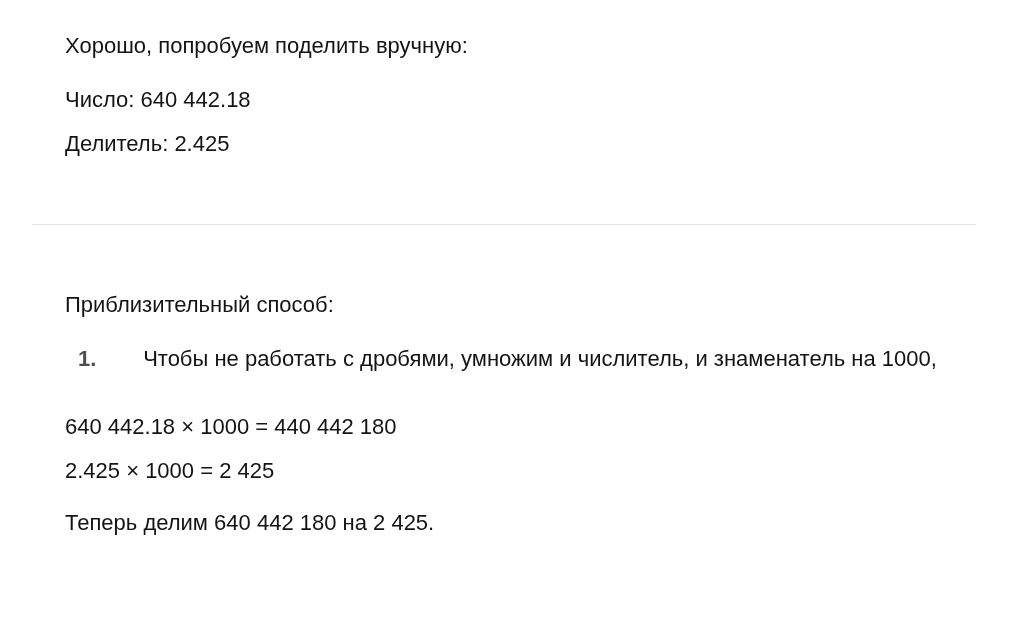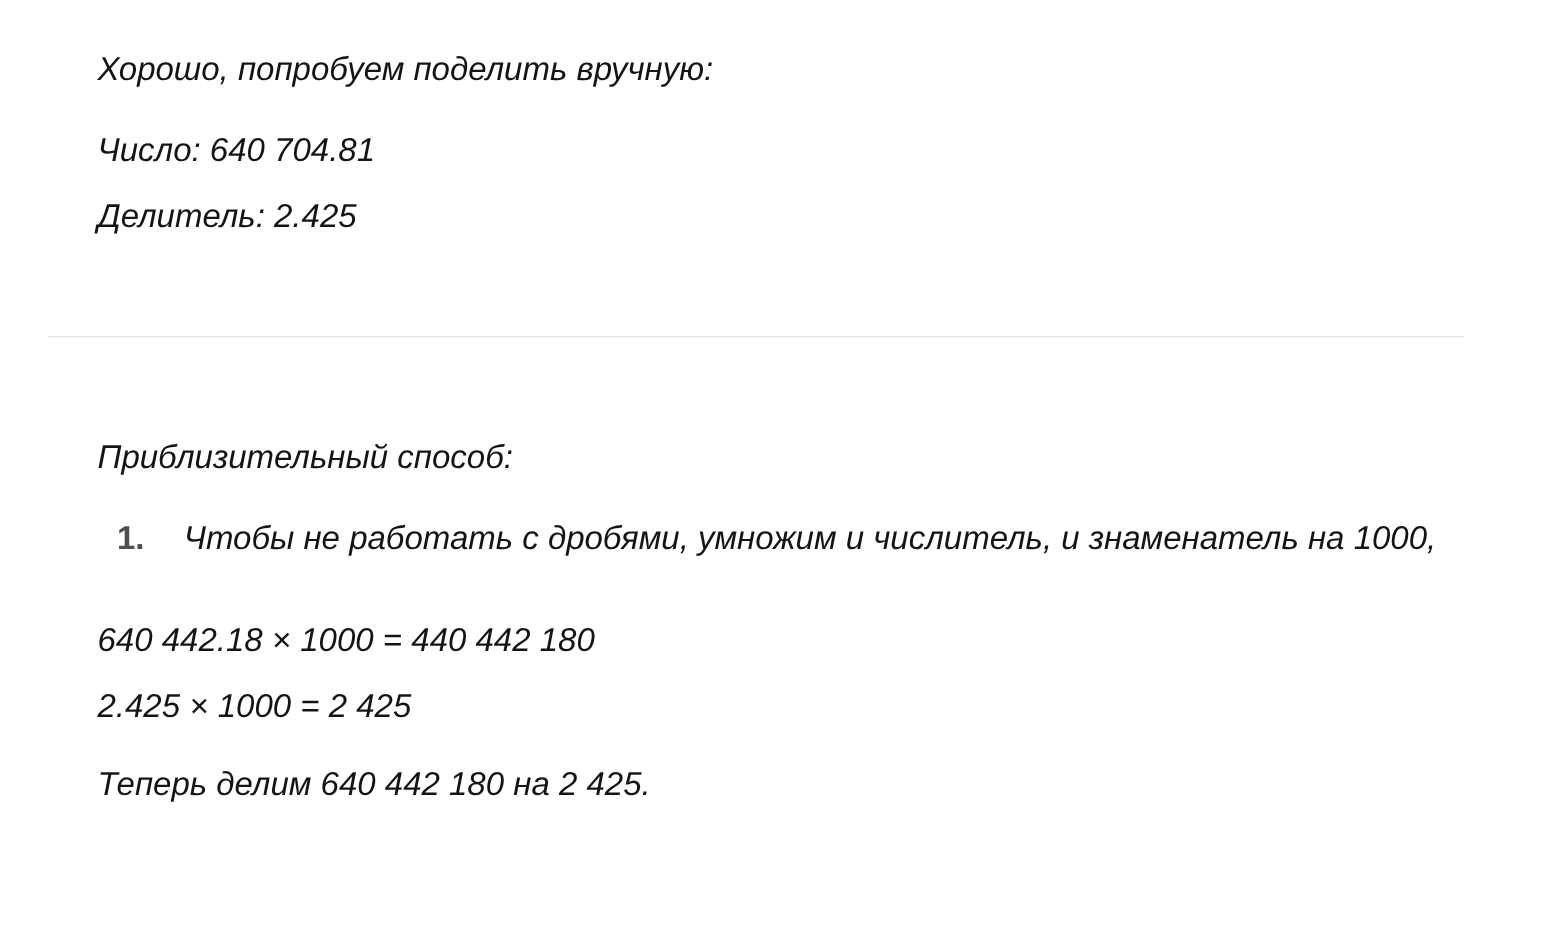--- a/index.html
+++ b/index.html
@@ -21,21 +21,20 @@
   .page {
     width: 1033px;
     height: 624px;
     padding: 24px 65px 0 65px;
   }
   .para {
     margin: 0;
     font-size: 22px;
     line-height: 44px;
     font-weight: 400;
-    font-style: italic;
   }
   .line { display: block; white-space: nowrap; }
   .intro-para { margin-bottom: 10px; }
   .divider {
     border: none;
     border-top: 1px solid var(--divider-color);
     height: 0;
     margin: 58px -8px 0 -33px;
   }
   .method-heading { margin-top: 58px; margin-bottom: 10px; }
@@ -54,21 +53,21 @@
   .calc-para { margin-bottom: 8px; }
 </style>
 </head>
 <body>
 
 <div class="page">
 
   <p class="para intro-para">Хорошо, попробуем поделить вручную:</p>
 
   <p class="para">
-    <span class="line">Число: 640 704.81</span>
+    <span class="line">Число: 640 442.18</span>
     <span class="line">Делитель: 2.425</span>
   </p>
 
   <hr class="divider">
 
   <p class="para method-heading">Приблизительный способ:</p>
 
   <div class="ordered-list">
     <div class="list-row">
       <span class="list-marker">1.</span>

